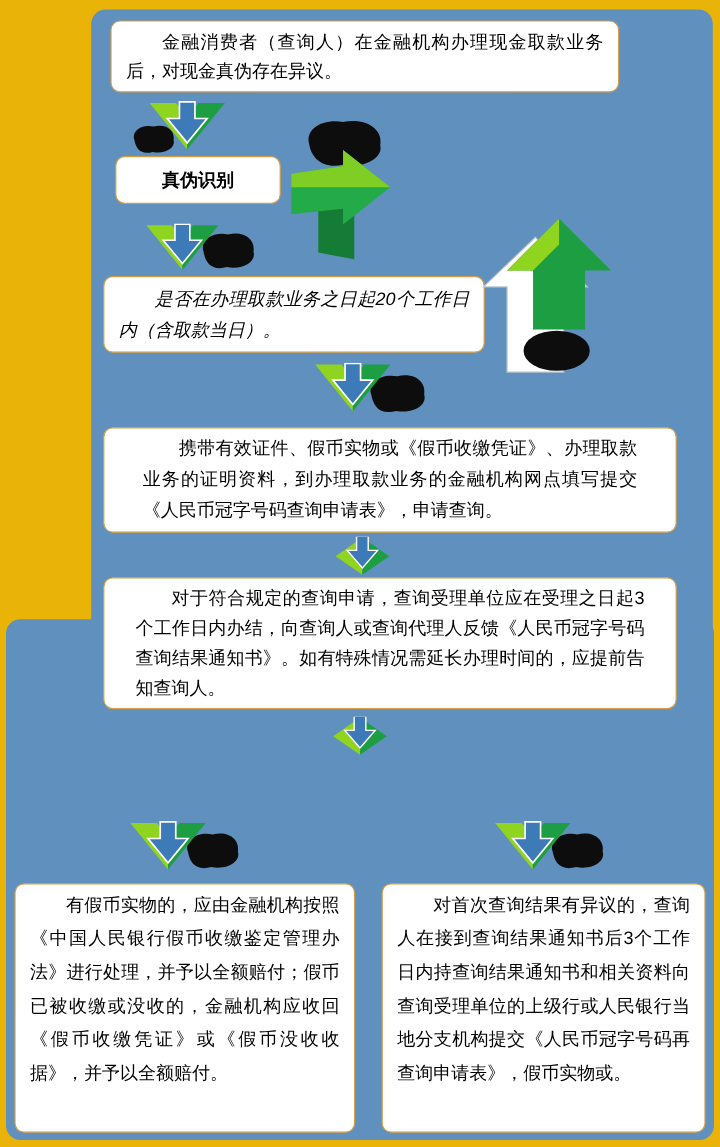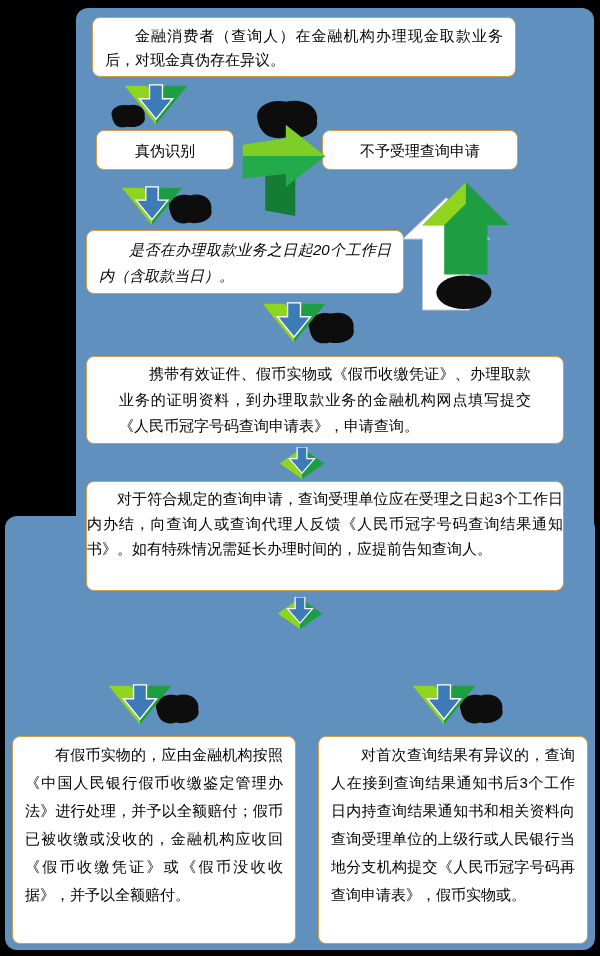--- a/index.html
+++ b/index.html
@@ -1,25 +1,25 @@
 <!DOCTYPE html>
 <html><head>
 <meta charset="utf-8">
 <style>
   * { margin:0; padding:0; box-sizing:border-box; }
   html,body { background:#ffffff; }
   body { font-family:"Liberation Sans","DejaVu Sans",sans-serif; }
-  .stage { position:relative; width:600px; height:956px; background:#000000; overflow:hidden; }
+  .stage { position:relative; width:600px; height:956px; background:#eab308; overflow:hidden; }
   .panel { position:absolute; background:#6090bd; border-radius:12px; z-index:0; }
   .flow-box {
     position:absolute; background:#ffffff; border:1px solid #d29e4a; border-radius:8px;
     color:#000; font-size:15px; z-index:2; padding:6px 12px; line-height:25px;
   }
   .flow-box.para { text-indent:2em; text-align:justify; }
-  .flow-box.center { display:flex; align-items:center; justify-content:center; text-align:center; padding:0; text-indent:0; }
+  .flow-box.center { display:flex; align-items:center; justify-content:center; text-align:center; padding:0; text-indent:0;font-weight:bold; }
   .icon { position:absolute; z-index:3; }
   .blob { z-index:1; }
 </style>
 </head>
 <body>
 
 <svg width="0" height="0" style="position:absolute" aria-hidden="true">
   <defs>
     <symbol id="sym-down" viewBox="0 0 80 52">
       <polygon points="6,2 30,2 40,16 40,44" fill="#8fd41e"></polygon>
@@ -51,27 +51,26 @@
 
 <div class="stage">
 
   <div class="panel" style="left:76px; top:8px; width:518px; height:528px;"></div>
   <div class="panel" style="left:5px; top:516px; width:590px; height:434px;"></div>
 
   <div class="flow-box para" style="left:92px; top:17px; width:424px; height:60px; line-height:24px;">金融消费者（查询人）在金融机构办理现金取款业务后，对现金真伪存在异议。</div>
 
   <div class="flow-box center" style="left:96px; top:130px; width:138px; height:40px;">真伪识别</div>
 
-  <div class="flow-box center" style="left:322px; top:130px; width:196px; height:40px;">不予受理查询申请</div>
 
   <div class="flow-box para" style="left:86px; top:230px; width:318px; height:64px; line-height:26px;font-style:italic;">是否在办理取款业务之日起20个工作日内（含取款当日）。</div>
 
   <div class="flow-box para" style="left:86px; top:356px; width:478px; height:88px; padding:4px 32px; line-height:26px;">携带有效证件、假币实物或《假币收缴凭证》、办理取款业务的证明资料，到办理取款业务的金融机构网点填写提交《人民币冠字号码查询申请表》，申请查询。</div>
 
-  <div class="flow-box para" style="left:86px; top:481px; width:478px; height:110px; padding:4px 0; line-height:25px;">对于符合规定的查询申请，查询受理单位应在受理之日起3个工作日内办结，向查询人或查询代理人反馈《人民币冠字号码查询结果通知书》。如有特殊情况需延长办理时间的，应提前告知查询人。</div>
+  <div class="flow-box para" style="left:86px; top:481px; width:478px; height:110px; padding:4px 26px; line-height:25px;">对于符合规定的查询申请，查询受理单位应在受理之日起3个工作日内办结，向查询人或查询代理人反馈《人民币冠字号码查询结果通知书》。如有特殊情况需延长办理时间的，应提前告知查询人。</div>
 
 
   <div class="flow-box para" style="left:12px; top:736px; width:284px; height:208px; padding:4px 12px; line-height:28px;font-family:Liberation Serif, serif;">有假币实物的，应由金融机构按照《中国人民银行假币收缴鉴定管理办法》进行处理，并予以全额赔付；假币已被收缴或没收的，金融机构应收回《假币收缴凭证》或《假币没收收据》，并予以全额赔付。</div>
 
   <div class="flow-box para" style="left:318px; top:736px; width:270px; height:208px; padding:4px 12px; line-height:28px;">对首次查询结果有异议的，查询人在接到查询结果通知书后3个工作日内持查询结果通知书和相关资料向查询受理单位的上级行或人民银行当地分支机构提交《人民币冠字号码再查询申请表》，假币实物或。</div>
 
   <svg class="icon blob" style="left:108px; top:102px; width:40px; height:28px;">
       <use href="#sym-blob"></use>
     </svg>
   <svg class="icon" style="left:116px; top:84px; width:80px; height:48px;">

